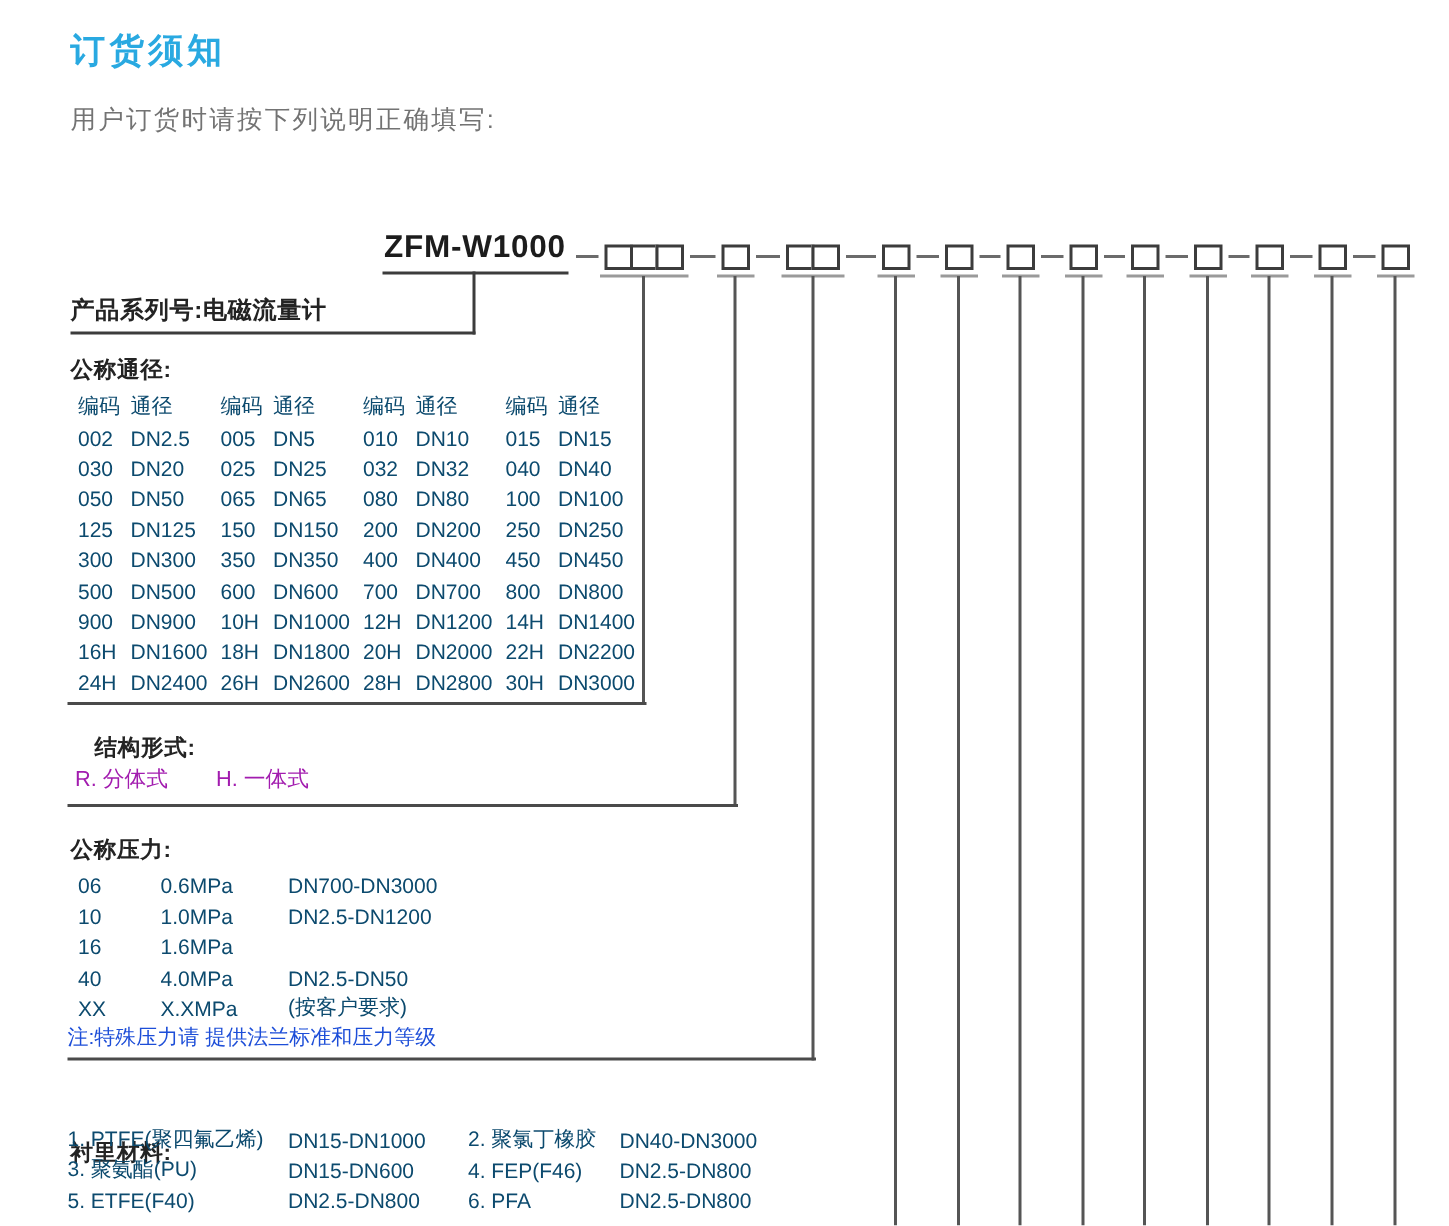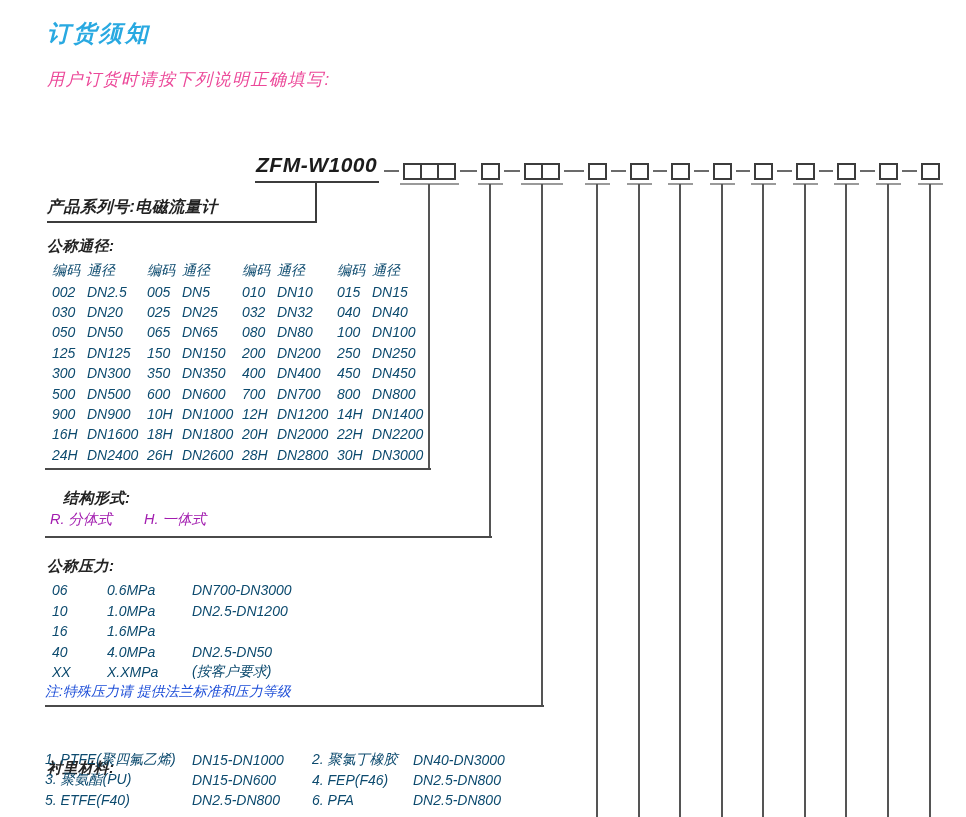--- a/index.html
+++ b/index.html
@@ -1,25 +1,25 @@
 <!DOCTYPE html>
 <html><head>
 <meta charset="utf-8">
 <style>
   html,body{margin:0;padding:0;background:#ffffff;}
   .page{
     position:relative;width:966px;height:817px;background:#ffffff;overflow:hidden;
-    font-family:"Liberation Sans","DejaVu Sans",sans-serif;color:#2d2d2d;font-style:italic;
+    font-family:"Liberation Sans","DejaVu Sans",sans-serif;color:#2d2d2d;
   }
   .line{position:absolute;background:#4a4a4a;}
   .page-title{
     position:absolute;left:47px;top:18px;font-size:23px;font-weight:bold;
     letter-spacing:3px;color:#29a9e1;
   }
-  .subtitle{position:absolute;left:47px;top:68px;font-size:17px;letter-spacing:1.5px;color:#ec4899;}
+  .subtitle{position:absolute;left:47px;top:68px;font-size:17px;letter-spacing:1.5px;color:#737373;}
   .model-prefix{position:absolute;left:256px;top:153px;font-size:21px;font-weight:bold;color:#1c1c1c;letter-spacing:0.5px;}
   .series-label{position:absolute;left:47px;top:197px;font-size:16px;font-weight:bold;color:#232323;letter-spacing:0.5px;}
   .sec-head{position:absolute;font-size:15px;font-weight:bold;color:#232323;letter-spacing:0.5px;}
   .codebox-group{position:absolute;top:163px;display:flex;}
   .codebox{box-sizing:border-box;width:19px;height:17px;border:2px solid #3c3c3c;background:#fff;}
   .codebox + .codebox{margin-left:-2px;}
   .group-underline{position:absolute;top:183px;height:2px;background:#9a9a9a;}
   .dash{position:absolute;top:170px;height:2px;background:#6b6b6b;}
   .dropline{position:absolute;width:2px;background:#555555;}
   .bracket-h{position:absolute;height:2px;background:#4a4a4a;}

